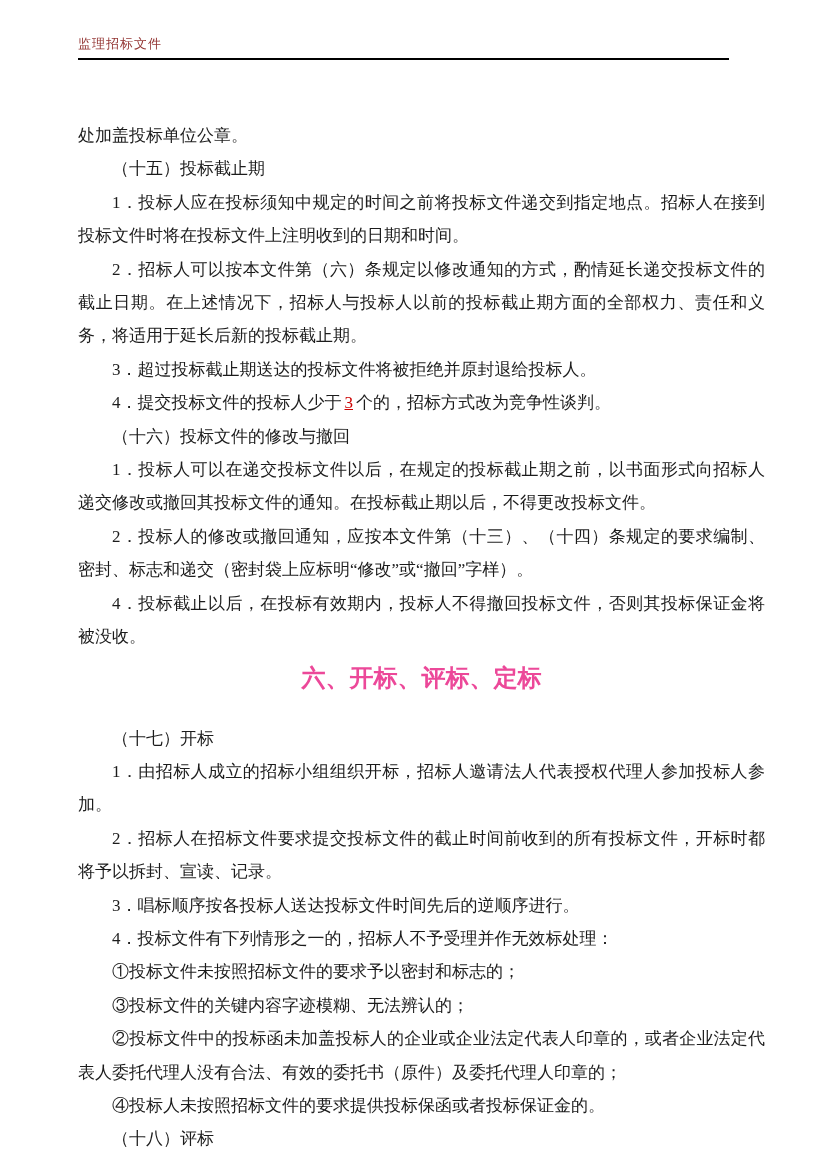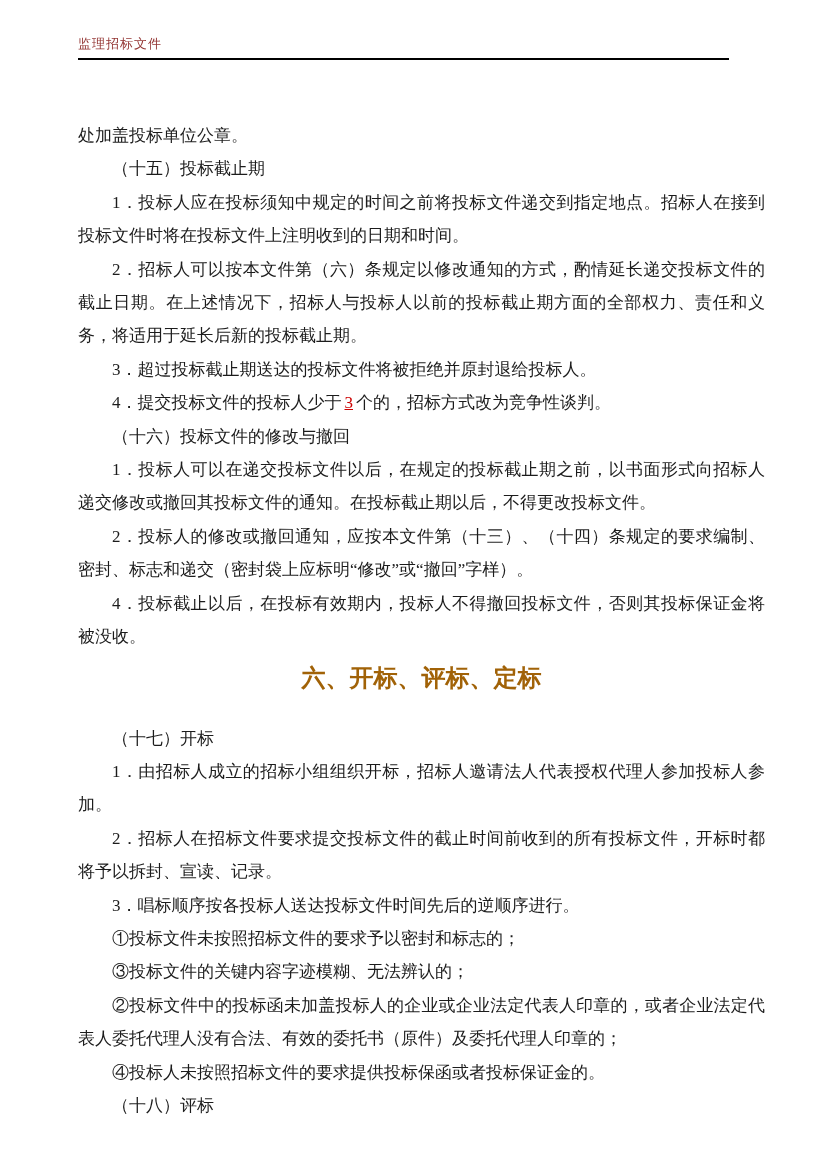--- a/index.html
+++ b/index.html
@@ -49,21 +49,21 @@
   .content p.no-indent {
     text-indent: 0;
   }
   .section-heading {
     margin: 6px 0 26px 0;
     font-size: 24px;
     line-height: 36px;
     font-weight: bold;
     text-align: center;
     text-indent: 0;
-    color: #a16207;
+    color: #ec4899;
     font-family: "Liberation Sans", "DejaVu Sans", sans-serif;
   }
   .red-underline {
     color: var(--highlight-red, #cc0000);
     text-decoration: underline;
     text-decoration-color: var(--highlight-red, #cc0000);
     padding: 0 3px;
   }
 </style>
 </head>
@@ -86,20 +86,21 @@
     <p>1．投标人可以在递交投标文件以后，在规定的投标截止期之前，以书面形式向招标人递交修改或撤回其投标文件的通知。在投标截止期以后，不得更改投标文件。</p>
     <p>2．投标人的修改或撤回通知，应按本文件第（十三）、（十四）条规定的要求编制、密封、标志和递交（密封袋上应标明“修改”或“撤回”字样）。</p>
     <p>4．投标截止以后，在投标有效期内，投标人不得撤回投标文件，否则其投标保证金将被没收。</p>
 
     <h1 class="section-heading">六、开标、评标、定标</h1>
 
     <p>（十七）开标</p>
     <p>1．由招标人成立的招标小组组织开标，招标人邀请法人代表授权代理人参加投标人参加。</p>
     <p>2．招标人在招标文件要求提交投标文件的截止时间前收到的所有投标文件，开标时都将予以拆封、宣读、记录。</p>
     <p>3．唱标顺序按各投标人送达投标文件时间先后的逆顺序进行。</p>
+    <p>4．投标文件有下列情形之一的，招标人不予受理并作无效标处理：</p>
     <p>①投标文件未按照招标文件的要求予以密封和标志的；</p>
     <p>③投标文件的关键内容字迹模糊、无法辨认的；</p>
     <p>②投标文件中的投标函未加盖投标人的企业或企业法定代表人印章的，或者企业法定代表人委托代理人没有合法、有效的委托书（原件）及委托代理人印章的；</p>
     <p>④投标人未按照招标文件的要求提供投标保函或者投标保证金的。</p>
     <p>（十八）评标</p>
   </div>
 
 </div>
 
 </body></html>

